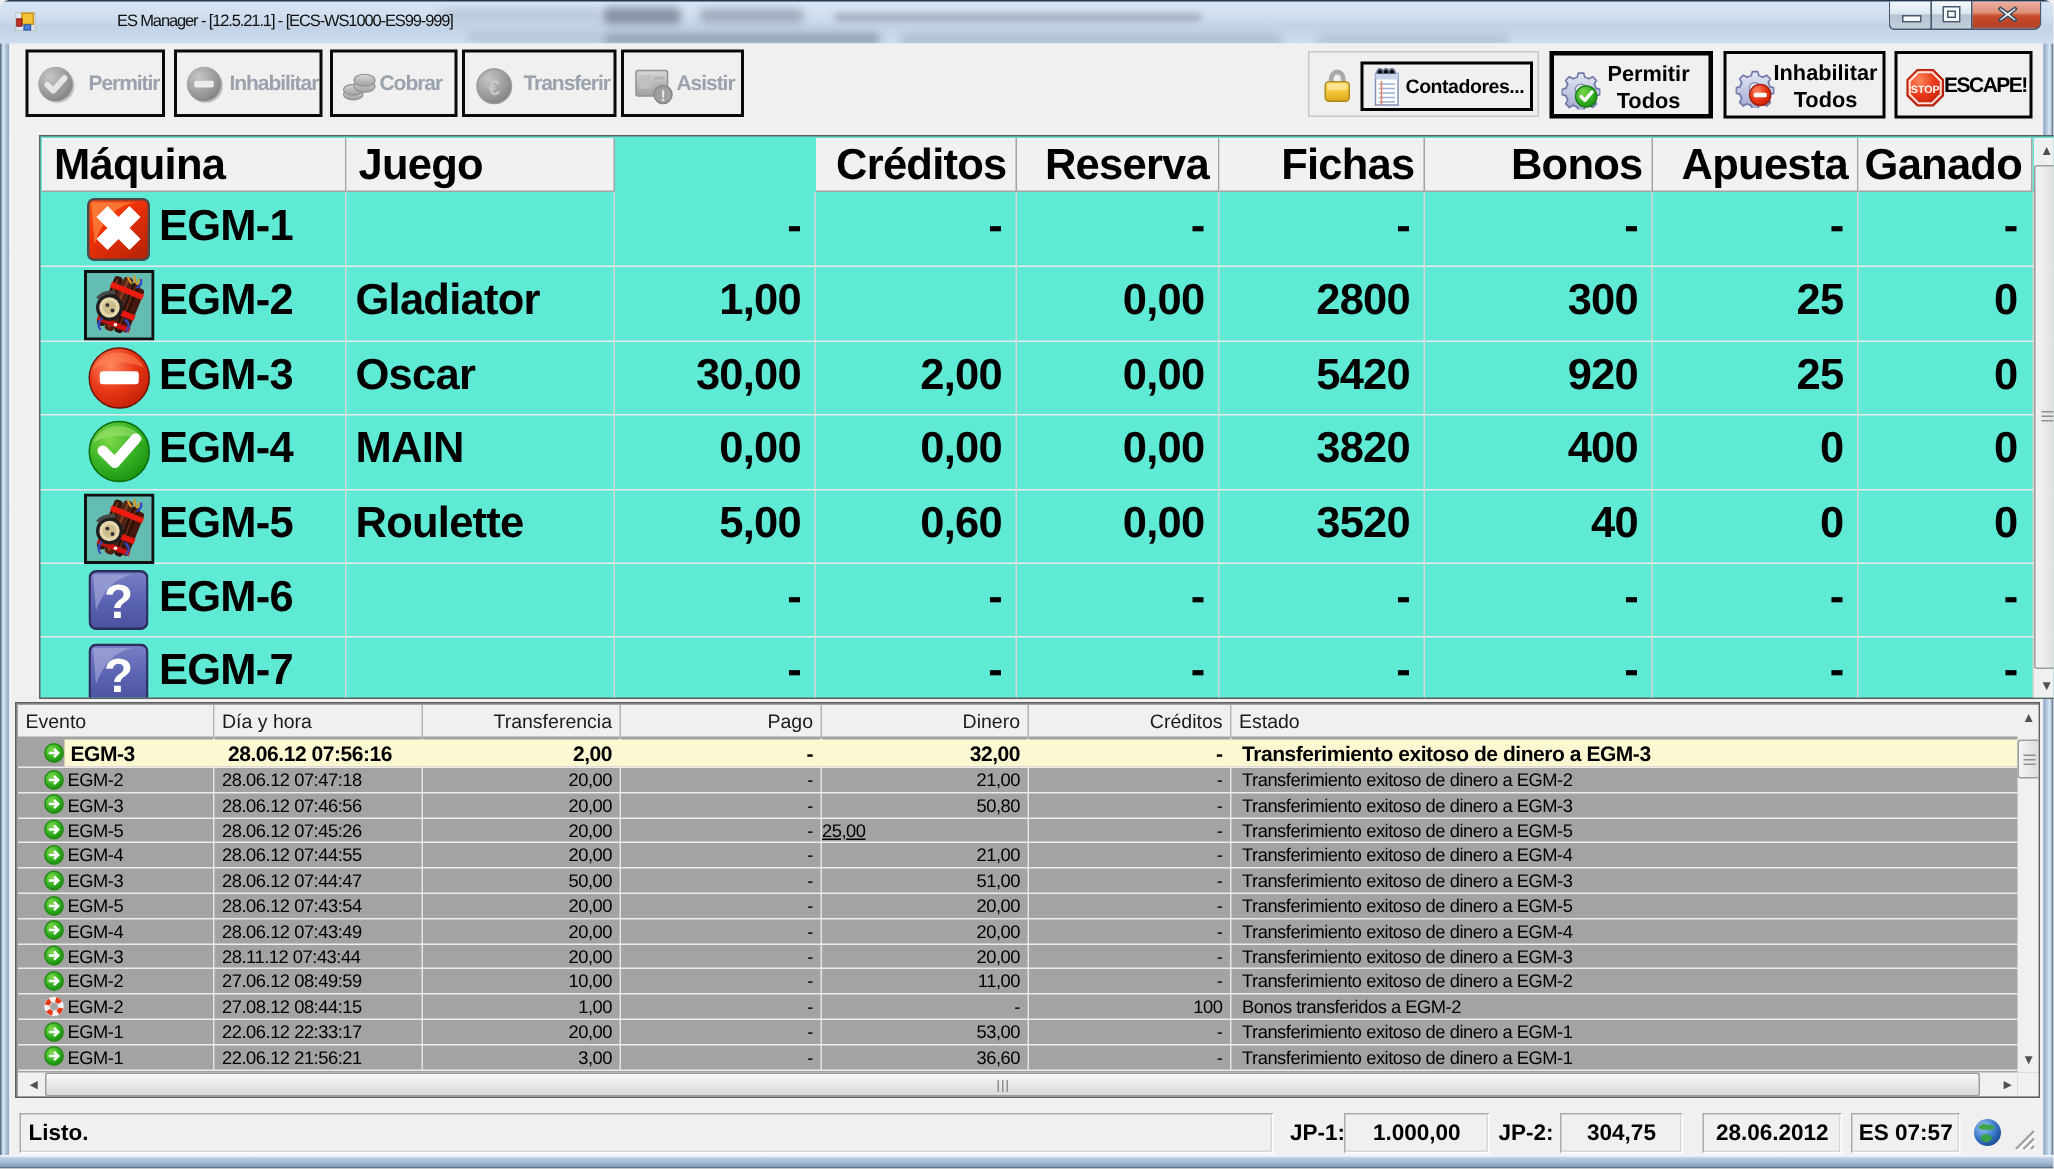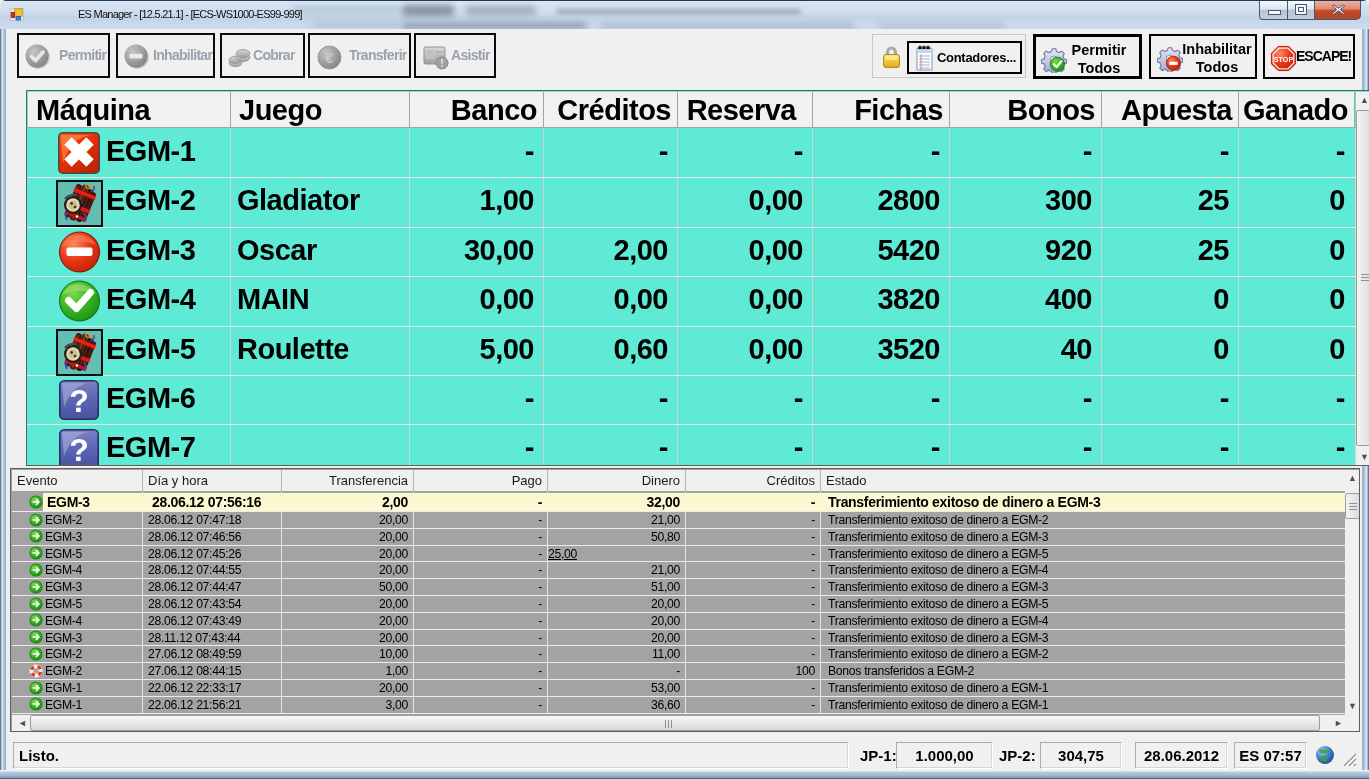--- a/index.html
+++ b/index.html
@@ -198,23 +198,22 @@
     <path d="M8.5 1.5 h11 l7 7 v11 l-7 7 h-11 l-7-7 v-11 z" fill="url(#gred)" stroke="#b02010" stroke-width="1"></path>
       <path d="M9.3 3.3 h9.4 l6 6 v9.4 l-6 6 h-9.4 l-6-6 v-9.4 z" fill="none" stroke="#ffffff" stroke-width="1.4" opacity="0.85"></path>
     <text x="14" y="17.5" text-anchor="middle" font-size="7.4" font-weight="bold" fill="#fff" font-family="Liberation Sans">STOP</text>
   </svg>
   <div class="abs" style="left:31px;top:12px;font-size:14px;letter-spacing:-1px;white-space:nowrap;">ESCAPE!</div>
 </div>
 
 <div id="grid" class="abs">
     <div class="abs gh" style="left:1px;width:203px;padding-left:8px;">Máquina</div>
     <div class="abs gh" style="left:204px;width:179px;padding-left:8px;">Juego</div>
-    <div class="abs gh" style="left:383px;width:134px;text-align:right;padding-right:6px;">Banco</div>
     <div class="abs gh" style="left:517px;width:134px;text-align:right;padding-right:6px;">Créditos</div>
-    <div class="abs gh" style="left:651px;width:135px;text-align:right;padding-right:16px;">Reserva</div>
+    <div class="abs gh" style="left:651px;width:135px;text-align:right;padding-right:6px;">Reserva</div>
     <div class="abs gh" style="left:786px;width:137px;text-align:right;padding-right:6px;">Fichas</div>
     <div class="abs gh" style="left:923px;width:152px;text-align:right;padding-right:6px;">Bonos</div>
     <div class="abs gh" style="left:1075px;width:137px;text-align:right;padding-right:6px;">Apuesta</div>
     <div class="abs gh" style="left:1212px;width:116px;text-align:right;padding-right:6px;">Ganado</div>
     <div class="abs gvl" style="left:203px;"></div>
     <div class="abs gvl" style="left:382px;"></div>
     <div class="abs gvl" style="left:516px;"></div>
     <div class="abs gvl" style="left:650px;"></div>
     <div class="abs gvl" style="left:785px;"></div>
     <div class="abs gvl" style="left:922px;"></div>
@@ -527,21 +526,21 @@
     <div class="abs ecell" style="left:675px;top:177.4px;width:129px;text-align:right;">-</div>
     <div class="abs ecell" style="left:817px;top:177.4px;">Transferimiento exitoso de dinero a EGM-2</div>
     <div class="abs" style="left:1px;top:193.20000000000002px;width:1333px;height:1px;background:#ececec;"></div>
     <div class="abs" style="left:18px;top:194.70000000000002px;width:14px;height:14px;"><svg width="14" height="14" viewBox="0 0 14 14">
         <circle cx="7" cy="7" r="6.3" fill="none" stroke="#c8c8c8" stroke-width="0.8"></circle>
         <circle cx="7" cy="7" r="4.6" fill="none" stroke="#f2f2f2" stroke-width="3.4"></circle>
         <circle cx="7" cy="7" r="4.6" fill="none" stroke="#ee3814" stroke-width="3.4" stroke-dasharray="3.61 3.61" transform="rotate(12 7 7)"></circle>
         <circle cx="7" cy="7" r="2.7" fill="none" stroke="#d0d0d0" stroke-width="0.7"></circle>
       </svg></div>
     <div class="abs ecell" style="left:34px;top:194.20000000000002px;">EGM-2</div>
-    <div class="abs ecell" style="left:137px;top:194.20000000000002px;">27.06.12 08:44:15</div>
+    <div class="abs ecell" style="left:137px;top:194.20000000000002px;">27.08.12 08:44:15</div>
     <div class="abs ecell" style="left:271px;top:194.20000000000002px;width:126px;text-align:right;">1,00</div>
     <div class="abs ecell" style="left:403px;top:194.20000000000002px;width:128px;text-align:right;">-</div>
     <div class="abs ecell" style="left:537px;top:194.20000000000002px;width:132px;text-align:right;">-</div>
     <div class="abs ecell" style="left:675px;top:194.20000000000002px;width:129px;text-align:right;">100</div>
     <div class="abs ecell" style="left:817px;top:194.20000000000002px;">Bonos transferidos a EGM-2</div>
     <div class="abs" style="left:1px;top:210.00000000000003px;width:1333px;height:1px;background:#ececec;"></div>
     <div class="abs" style="left:18px;top:211.50000000000003px;width:14px;height:14px;"><svg width="14" height="14" viewBox="0 0 14 14">
         <circle cx="7" cy="7" r="6.6" fill="#1f8c0f"></circle>
         <circle cx="7" cy="7" r="5.6" fill="url(#ggreen)"></circle>
         <path d="M3.5 7 H9 M7 4.2 L9.8 7 L7 9.8" stroke="#fff" stroke-width="1.7" fill="none"></path>

